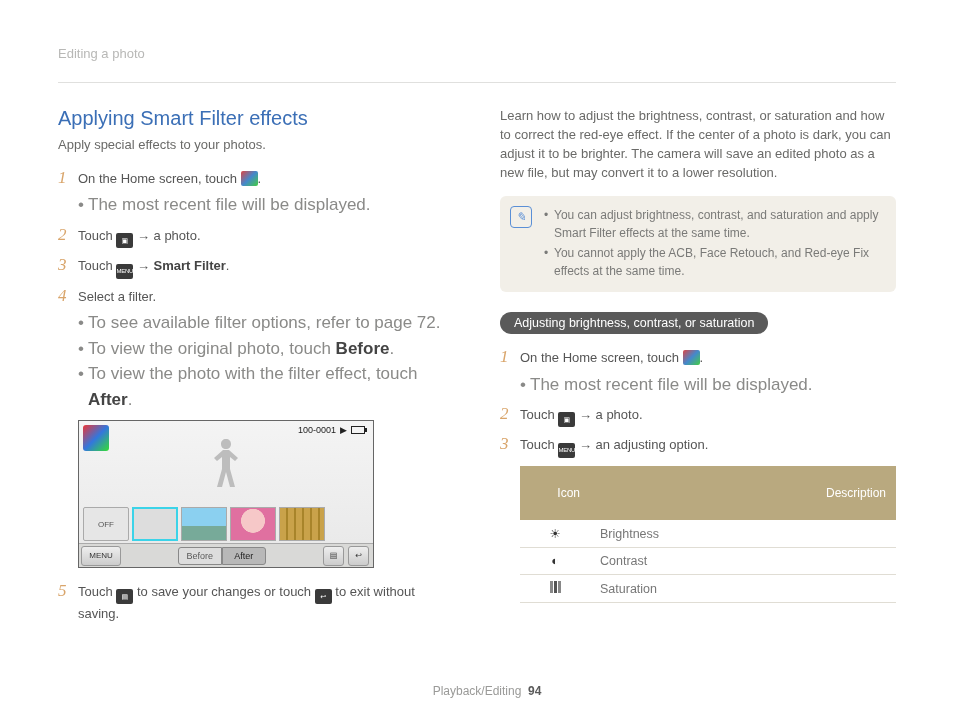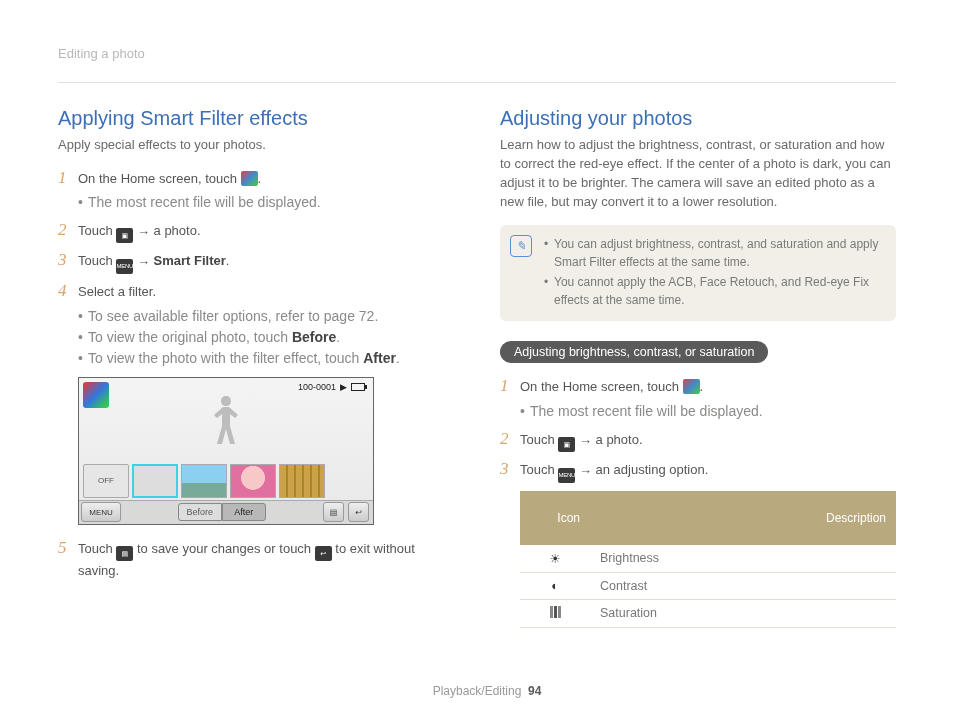--- a/index.html
+++ b/index.html
@@ -36,21 +36,21 @@
     font-style: italic;
     font-family: Georgia, serif;
     font-size: 17px;
     width: 20px;
     flex-shrink: 0;
     line-height: 1.1;
   }
   .step-body { flex: 1; line-height: 1.5; }
   .step-body .main { color: #555; }
   .sub { list-style: none; margin-top: 4px; }
-  .sub li { color: #8a8a88; font-size: 14px; line-height: 1.5; padding-left: 10px; position: relative; }
+  .sub li { color: #8a8a88; font-size: 17px; line-height: 1.5; padding-left: 10px; position: relative; }
   .sub li::before { content: "•"; position: absolute; left: 0; }
   .bold { font-weight: bold; color: #444; }
   .inline-icon {
     display: inline-block;
     vertical-align: -3px;
     width: 17px; height: 15px;
     background: #3a3a3a;
     border-radius: 2px;
     position: relative;
     color: #fff;
@@ -223,21 +223,20 @@
 
     <ul class="steps">
       <li class="step">
         <span class="num">5</span>
         <div class="step-body"><span class="main"><span>Touch </span><span class="inline-icon">▤</span><span> to save your changes or touch </span><span class="inline-icon">↩</span><span> to exit without saving.</span></span></div>
       </li>
     </ul>
   </div>
 
   <div class="col">
-    <div class="heading">Adjusting your photos</div>
     <div class="intro">Learn how to adjust the brightness, contrast, or saturation and how to correct the red-eye effect. If the center of a photo is dark, you can adjust it to be brighter. The camera will save an edited photo as a new file, but may convert it to a lower resolution.</div>
 
     <div class="note-box">
       <div class="note-icon">✎</div>
       <ul>
         <li>You can adjust brightness, contrast, and saturation and apply Smart Filter effects at the same time.</li>
         <li>You cannot apply the ACB, Face Retouch, and Red-eye Fix effects at the same time.</li>
       </ul>
     </div>
 

